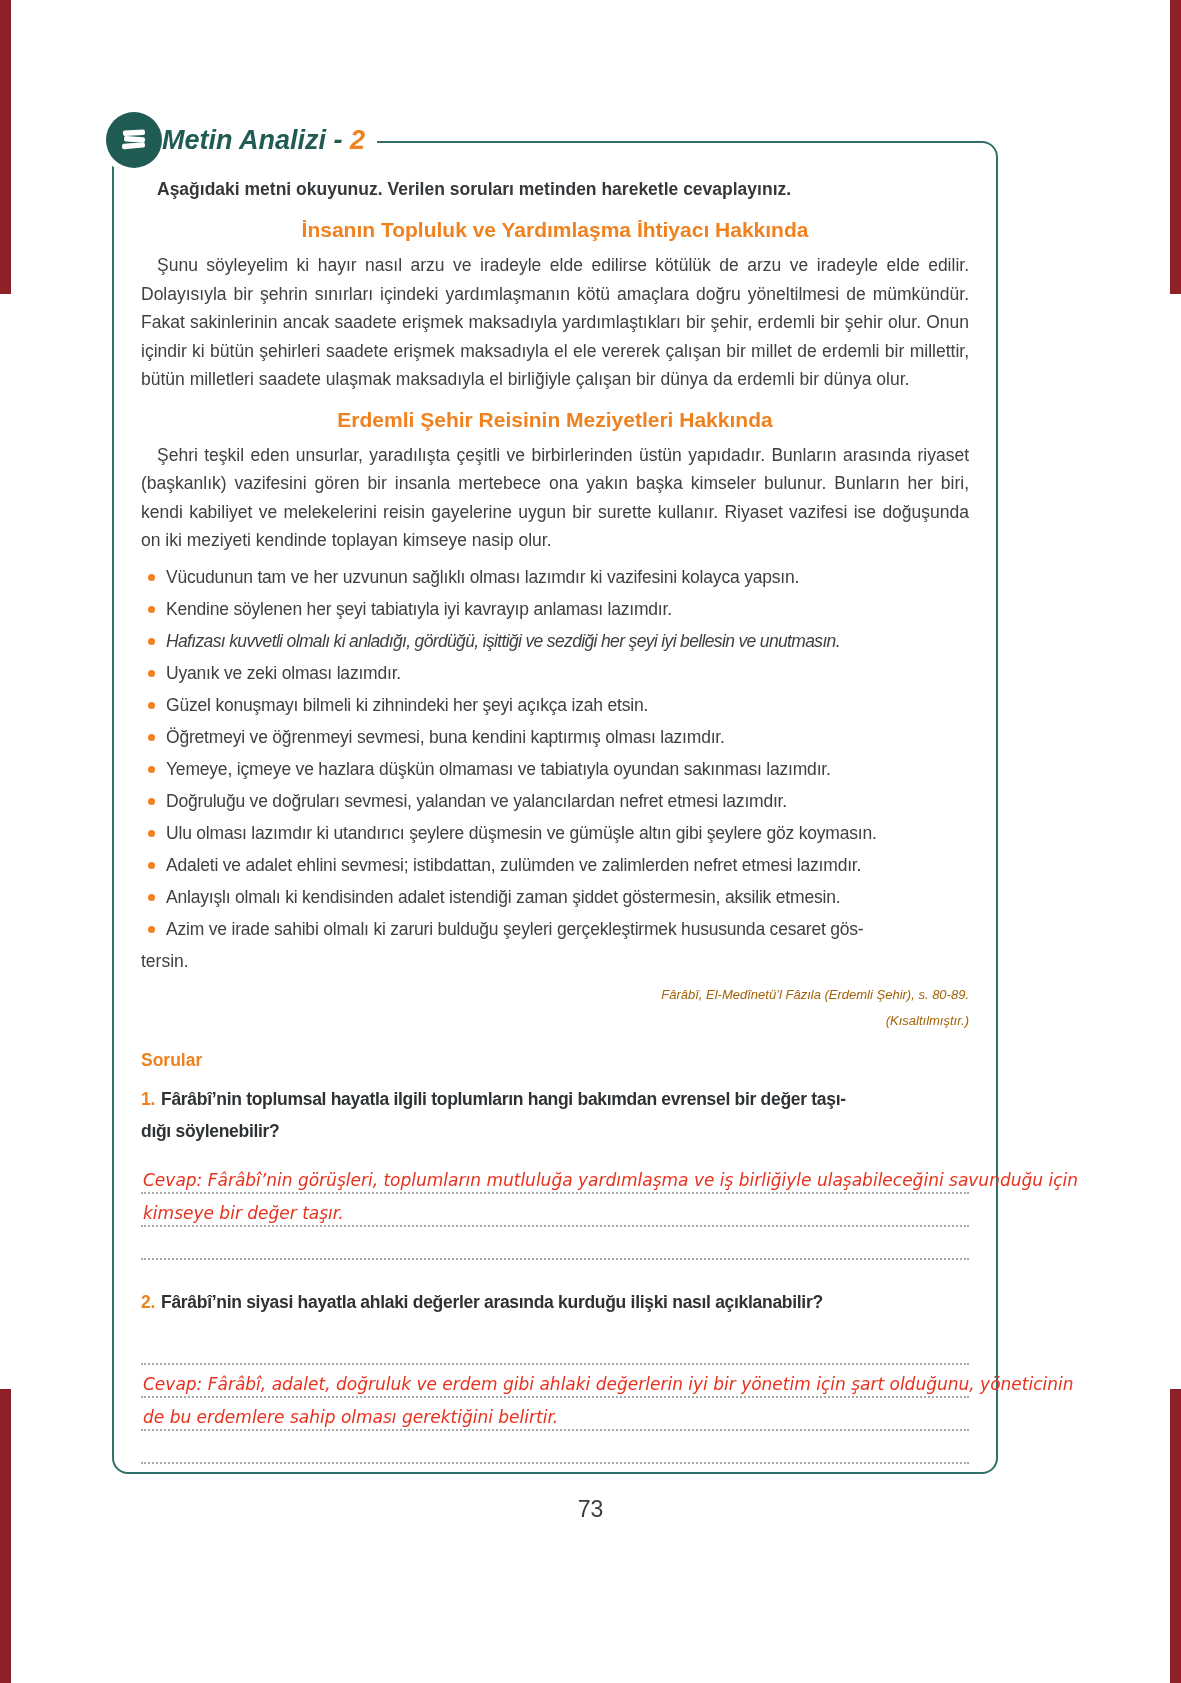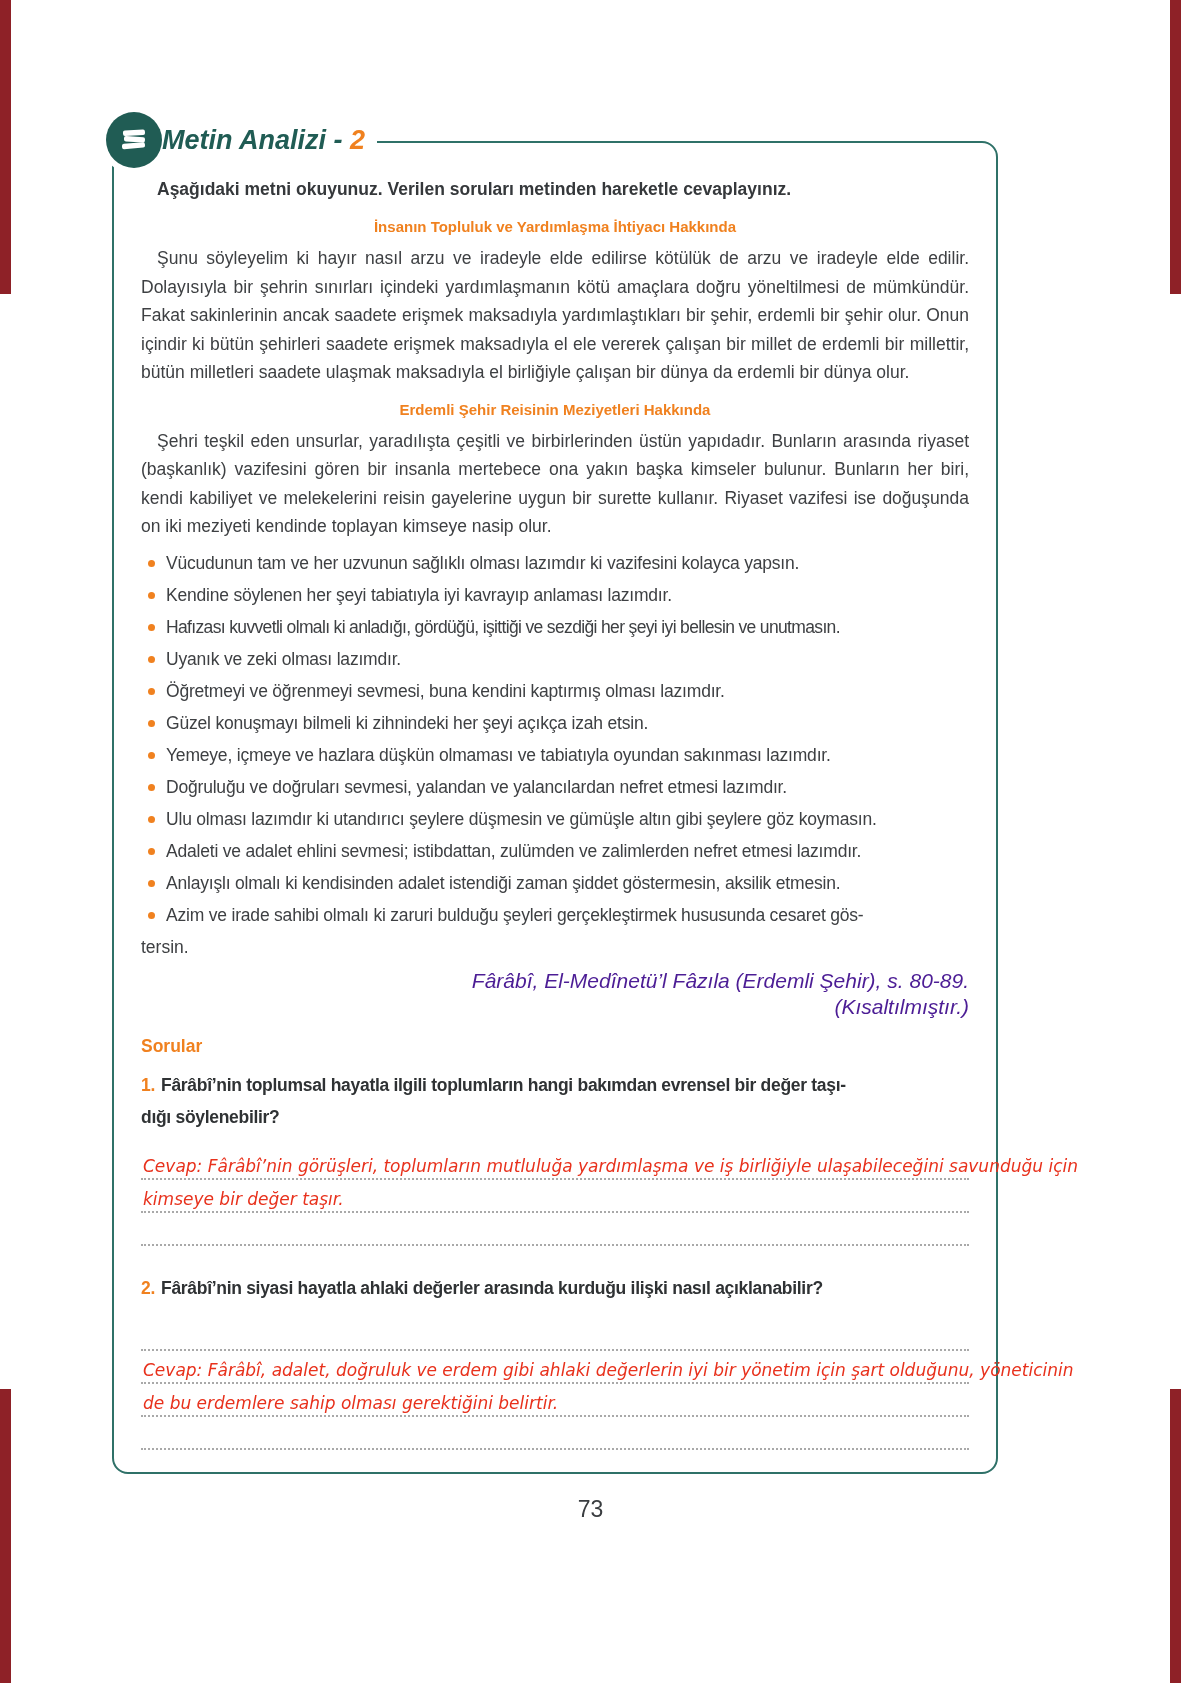--- a/index.html
+++ b/index.html
@@ -58,55 +58,55 @@
     font-size: 17.5px;
     line-height: 29px;
     margin: 2px 0 12px 0;
     text-indent: 16px;
     color: #35383b;
   }
   .section-heading {
     text-align: center;
     color: #f0811f;
     font-weight: bold;
-    font-size: 15px;
+    font-size: 21px;
     margin: 14px 0 9px 0;
   }
   .para {
     font-size: 17.5px;
     line-height: 28.5px;
     text-align: justify;
     text-indent: 16px;
     margin: 0 0 8px 0;
   }
 
   .bullet-list { list-style: none; margin: 8px 0 0 0; padding: 0; }
   .bullet-item {
     position: relative;
     padding-left: 25px;
     font-size: 17.5px;
     line-height: 29px;
     margin-bottom: 3px;
     letter-spacing: -0.2px;
   }
-  .bullet-item:nth-child(3) .btext { letter-spacing: -0.65px; }
+  .bullet-item:nth-child(3) .btext { letter-spacing: -0.65px; font-style: italic; }
   .bdot {
     position: absolute; left: 7px; top: 11px;
     width: 7px; height: 7px; border-radius: 50%;
     background: #f0811f;
   }
   .continuation { font-size: 17.5px; line-height: 29px; margin: 0; }
 
   .citation {
     text-align: right;
     font-style: italic;
-    font-size: 21px;
+    font-size: 13px;
     line-height: 26px;
     margin-top: 6px;
-    color: #4c1d95;
+    color: #a16207;
   }
 
   .sorular {
     color: #f0811f;
     font-weight: bold;
     font-size: 17.5px;
     margin: 16px 0 12px 0;
   }
 
   .question {
@@ -163,22 +163,22 @@
     <p class="para">Şunu söyleyelim ki hayır nasıl arzu ve iradeyle elde edilirse kötülük de arzu ve iradeyle elde edilir. Dolayısıyla bir şehrin sınırları içindeki yardımlaşmanın kötü amaçlara doğru yöneltilmesi de mümkündür. Fakat sakinlerinin ancak saadete erişmek maksadıyla yardımlaştıkları bir şehir, erdemli bir şehir olur. Onun içindir ki bütün şehirleri saadete erişmek maksadıyla el ele vererek çalışan bir millet de erdemli bir millettir, bütün milletleri saadete ulaşmak maksadıyla el birliğiyle çalışan bir dünya da erdemli bir dünya olur.</p>
 
     <h3 class="section-heading">Erdemli Şehir Reisinin Meziyetleri Hakkında</h3>
     <p class="para">Şehri teşkil eden unsurlar, yaradılışta çeşitli ve birbirlerinden üstün yapıdadır. Bunların arasında riyaset (başkanlık) vazifesini gören bir insanla mertebece ona yakın başka kimseler bulunur. Bunların her biri, kendi kabiliyet ve melekelerini reisin gayelerine uygun bir surette kullanır. Riyaset vazifesi ise doğuşunda on iki meziyeti kendinde toplayan kimseye nasip olur.</p>
 
     <ul class="bullet-list">
       <li class="bullet-item"><span class="bdot"></span><span class="btext">Vücudunun tam ve her uzvunun sağlıklı olması lazımdır ki vazifesini kolayca yapsın.</span></li>
       <li class="bullet-item"><span class="bdot"></span><span class="btext">Kendine söylenen her şeyi tabiatıyla iyi kavrayıp anlaması lazımdır.</span></li>
       <li class="bullet-item"><span class="bdot"></span><span class="btext">Hafızası kuvvetli olmalı ki anladığı, gördüğü, işittiği ve sezdiği her şeyi iyi bellesin ve unutmasın.</span></li>
       <li class="bullet-item"><span class="bdot"></span><span class="btext">Uyanık ve zeki olması lazımdır.</span></li>
+      <li class="bullet-item"><span class="bdot"></span><span class="btext">Güzel konuşmayı bilmeli ki zihnindeki her şeyi açıkça izah etsin.</span></li>
       <li class="bullet-item"><span class="bdot"></span><span class="btext">Öğretmeyi ve öğrenmeyi sevmesi, buna kendini kaptırmış olması lazımdır.</span></li>
-      <li class="bullet-item"><span class="bdot"></span><span class="btext">Güzel konuşmayı bilmeli ki zihnindeki her şeyi açıkça izah etsin.</span></li>
       <li class="bullet-item"><span class="bdot"></span><span class="btext">Yemeye, içmeye ve hazlara düşkün olmaması ve tabiatıyla oyundan sakınması lazımdır.</span></li>
       <li class="bullet-item"><span class="bdot"></span><span class="btext">Doğruluğu ve doğruları sevmesi, yalandan ve yalancılardan nefret etmesi lazımdır.</span></li>
       <li class="bullet-item"><span class="bdot"></span><span class="btext">Ulu olması lazımdır ki utandırıcı şeylere düşmesin ve gümüşle altın gibi şeylere göz koymasın.</span></li>
       <li class="bullet-item"><span class="bdot"></span><span class="btext">Adaleti ve adalet ehlini sevmesi; istibdattan, zulümden ve zalimlerden nefret etmesi lazımdır.</span></li>
       <li class="bullet-item"><span class="bdot"></span><span class="btext">Anlayışlı olmalı ki kendisinden adalet istendiği zaman şiddet göstermesin, aksilik etmesin.</span></li>
       <li class="bullet-item"><span class="bdot"></span><span class="btext">Azim ve irade sahibi olmalı ki zaruri bulduğu şeyleri gerçekleştirmek hususunda cesaret gös-</span></li>
     </ul>
     <p class="continuation">tersin.</p>
 
     <div class="citation">

